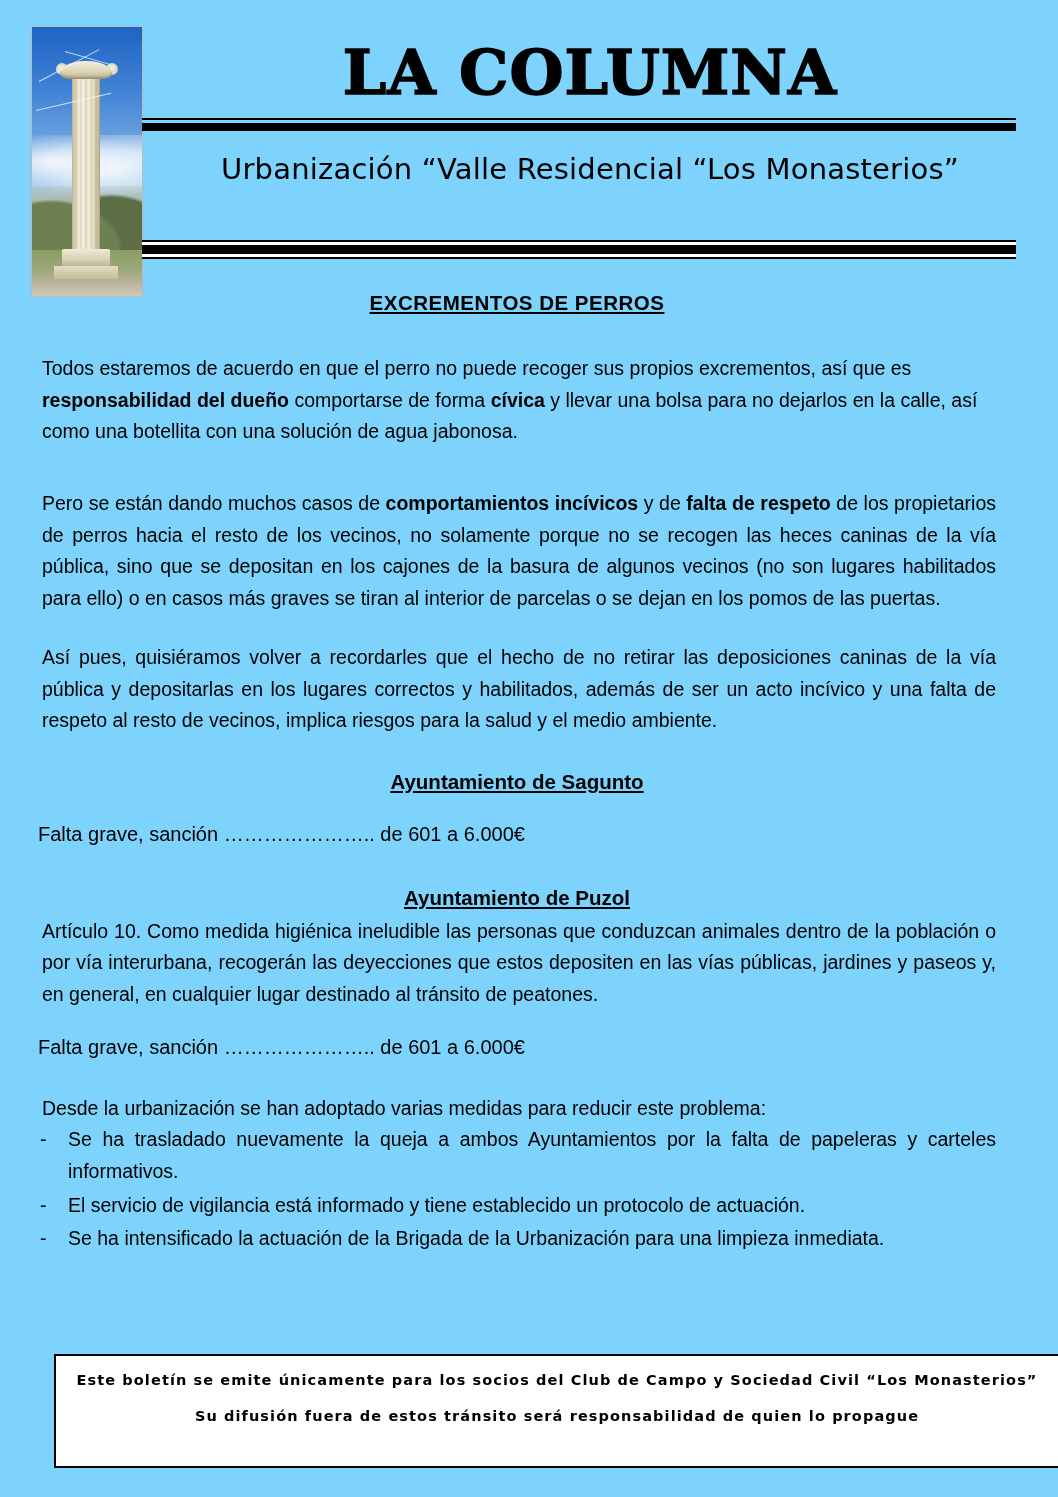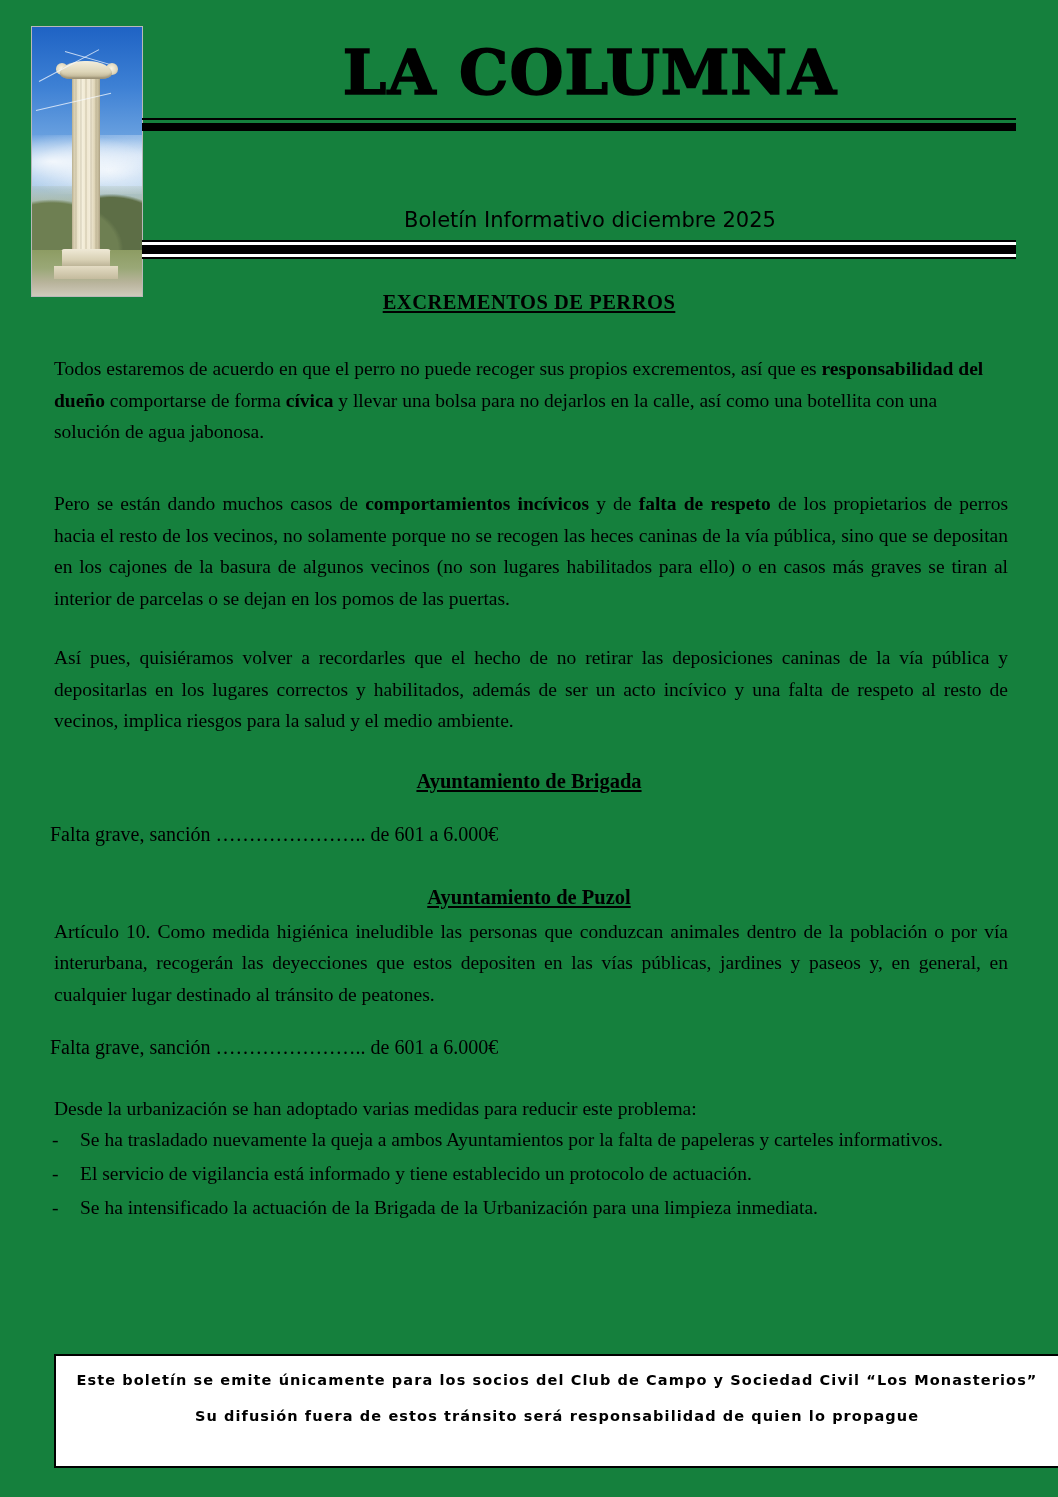--- a/index.html
+++ b/index.html
@@ -15,21 +15,21 @@
     font-family: "DejaVu Sans", "Liberation Sans", sans-serif;
     color: #000000;
     overflow: hidden;
   }
 
   
   .page {
     position: relative;
     width: 1058px;
     height: 1497px;
-    background: #15803d;
+    background: #7dd3fc;
     box-sizing: border-box;
   }
 
   
   .masthead {
     position: absolute;
     left: 0;
     top: 0;
     width: 1058px;
     height: 300px;
@@ -210,24 +210,24 @@
     width: 900px;
     text-align: center;
     font-family: "DejaVu Sans", "Liberation Sans", sans-serif;
     font-size: 21px;
     line-height: 1.2;
   }
 
   
   .content {
     position: absolute;
-    left: 50px;
+    left: 38px;
     top: 286px;
     width: 958px;
-    font-family: Liberation Serif, serif;
+    font-family: Liberation Sans, sans-serif;
     font-size: 19.5px;
     line-height: 1.62;
   }
 
   .section-head {
     text-align: center;
     font-size: 20.5px;
     font-weight: 700;
     text-decoration: underline;
     letter-spacing: .5px;
@@ -325,21 +325,21 @@
       <div class="wire2"></div>
     </div>
 
     <div class="paper-title">LA COLUMNA</div>
 
     <div class="rule-top">
       <div class="thin"></div>
       <div class="thick"></div>
     </div>
 
-    <div class="issue-line">Boletín Informativo diciembre  2025</div>
+    <div class="subtitle">Urbanización “Valle Residencial “Los Monasterios”</div>
 
     <div class="rule-bottom">
       <div class="thin"></div>
       <div class="gap"></div>
       <div class="thick"></div>
       <div class="gap"></div>
       <div class="thin"></div>
     </div>
   </div>
 
@@ -355,21 +355,21 @@
 
     <p class="para justify"><span>Pero se están dando muchos casos de </span><strong class="b">comportamientos incívicos</strong><span> y de </span><strong class="b">falta de respeto</strong><span> de los propietarios de perros hacia el resto de los vecinos, no solamente porque no se recogen las heces caninas de la vía pública, sino que se depositan en los cajones de la basura de algunos vecinos (no son lugares habilitados para ello) o en casos más graves se tiran al interior de parcelas o se dejan en los pomos de las puertas.</span></p>
 
     <div class="spacer-sm"></div>
 
     <p class="para justify">Así pues, quisiéramos volver a recordarles que el hecho de no retirar las deposiciones caninas de la vía pública y depositarlas en los lugares correctos y habilitados, además de ser un acto incívico y una falta de respeto al resto de vecinos, implica riesgos para la salud y el medio ambiente.</p>
 
     <div class="spacer-sm"></div>
 
 
-    <div class="town-head">Ayuntamiento de Brigada</div>
+    <div class="town-head">Ayuntamiento de Sagunto</div>
     <p class="fine-line">Falta grave, sanción ………………….. de 601 a 6.000€</p>
 
     <div class="spacer-lg"></div>
 
     <div class="town-head">Ayuntamiento de Puzol</div>
     <p class="para tight justify">Artículo 10. Como medida higiénica ineludible las personas que conduzcan animales dentro de la población o por vía interurbana, recogerán las deyecciones que estos depositen en las vías públicas, jardines y paseos y, en general, en cualquier lugar destinado al tránsito de peatones.</p>
     <p class="fine-line">Falta grave, sanción ………………….. de 601 a 6.000€</p>
 
     <div class="spacer-lg"></div>
 

